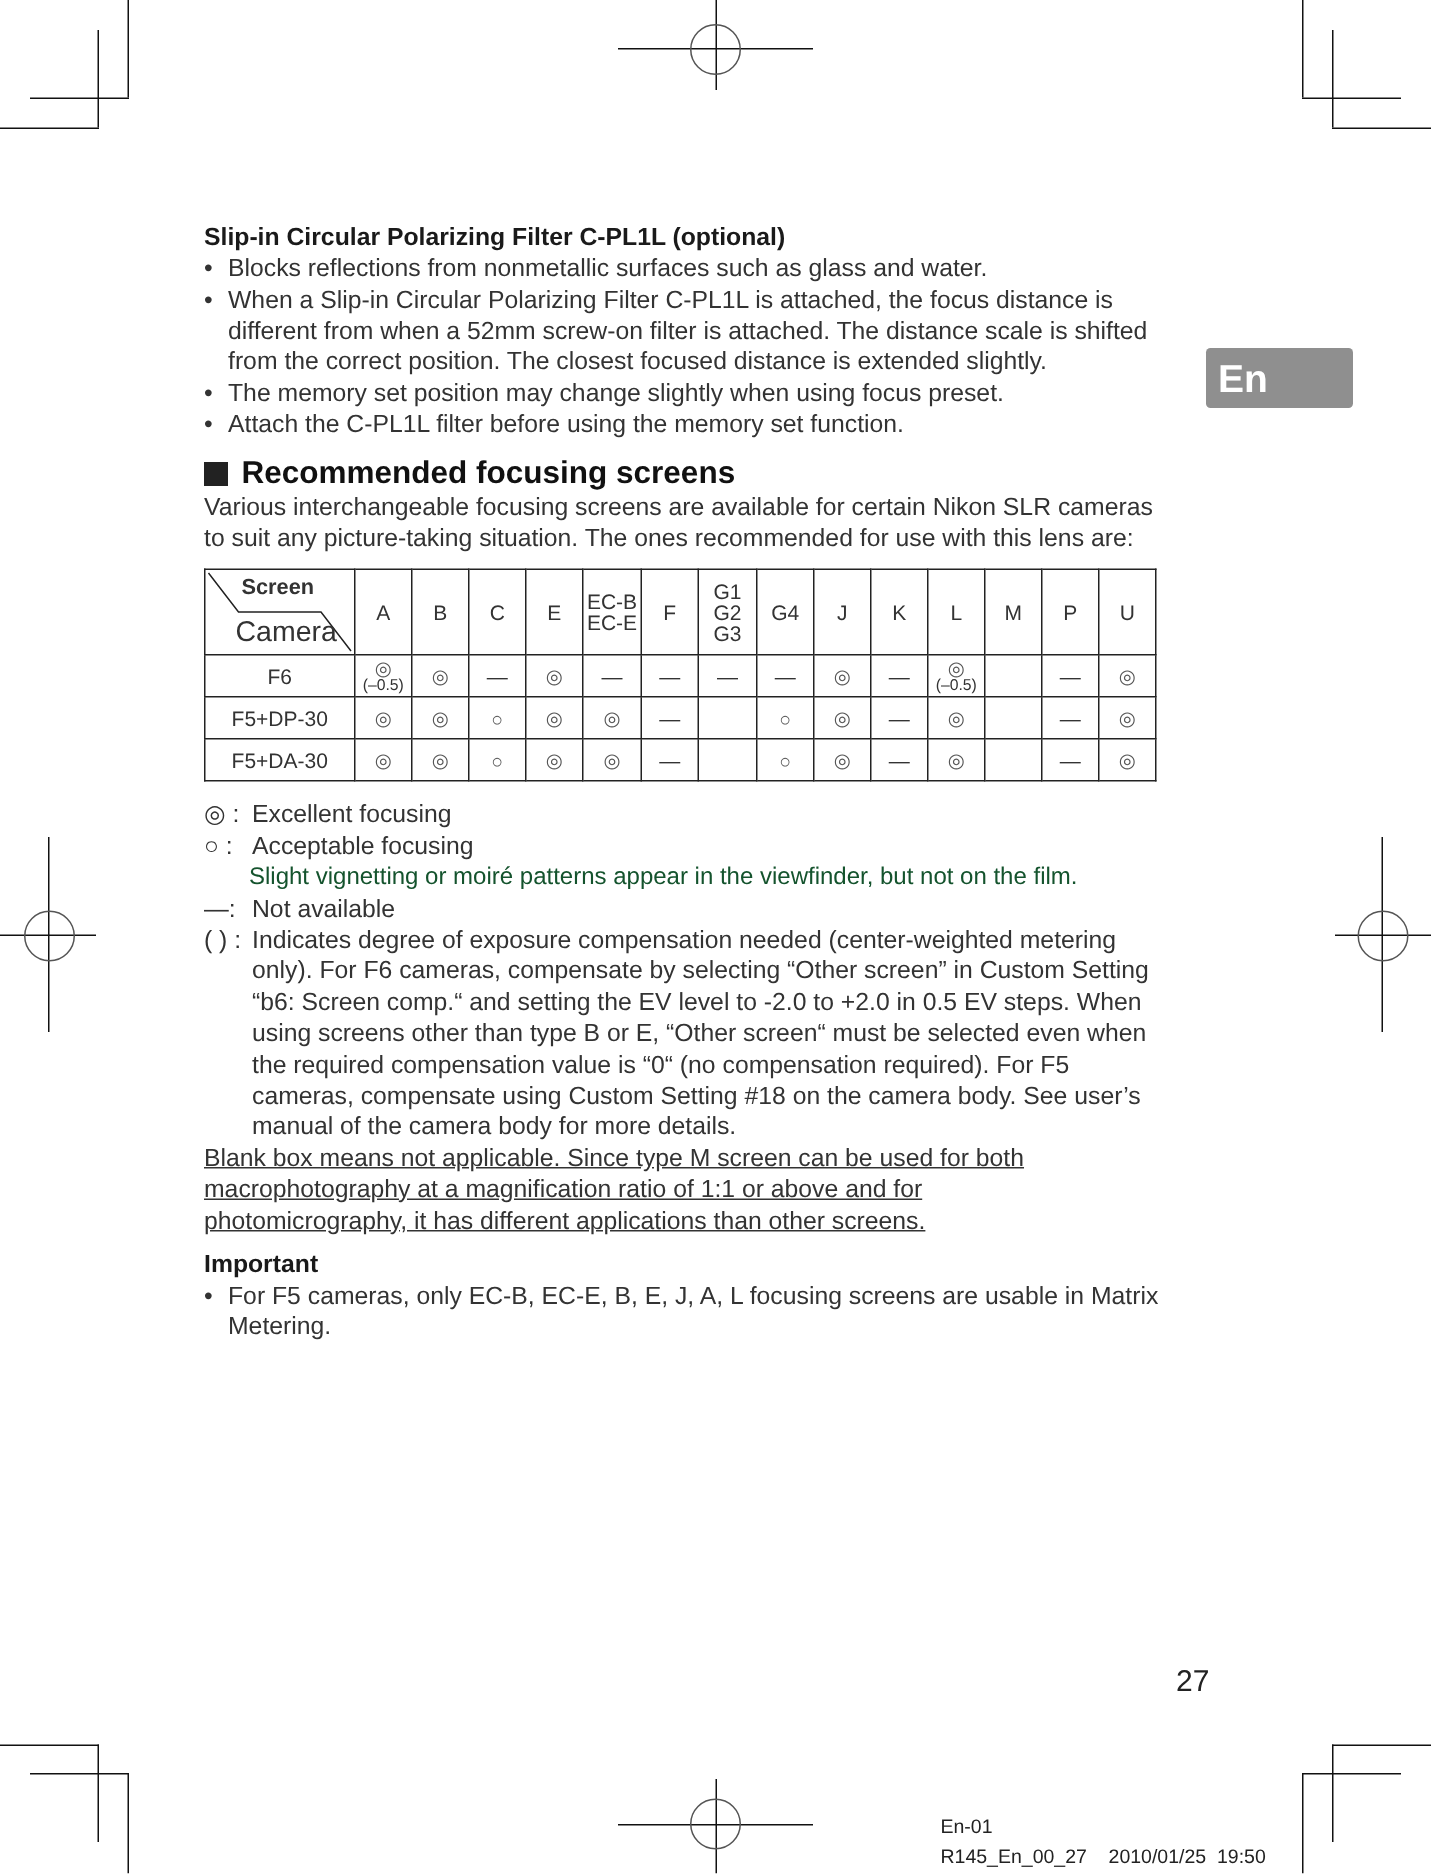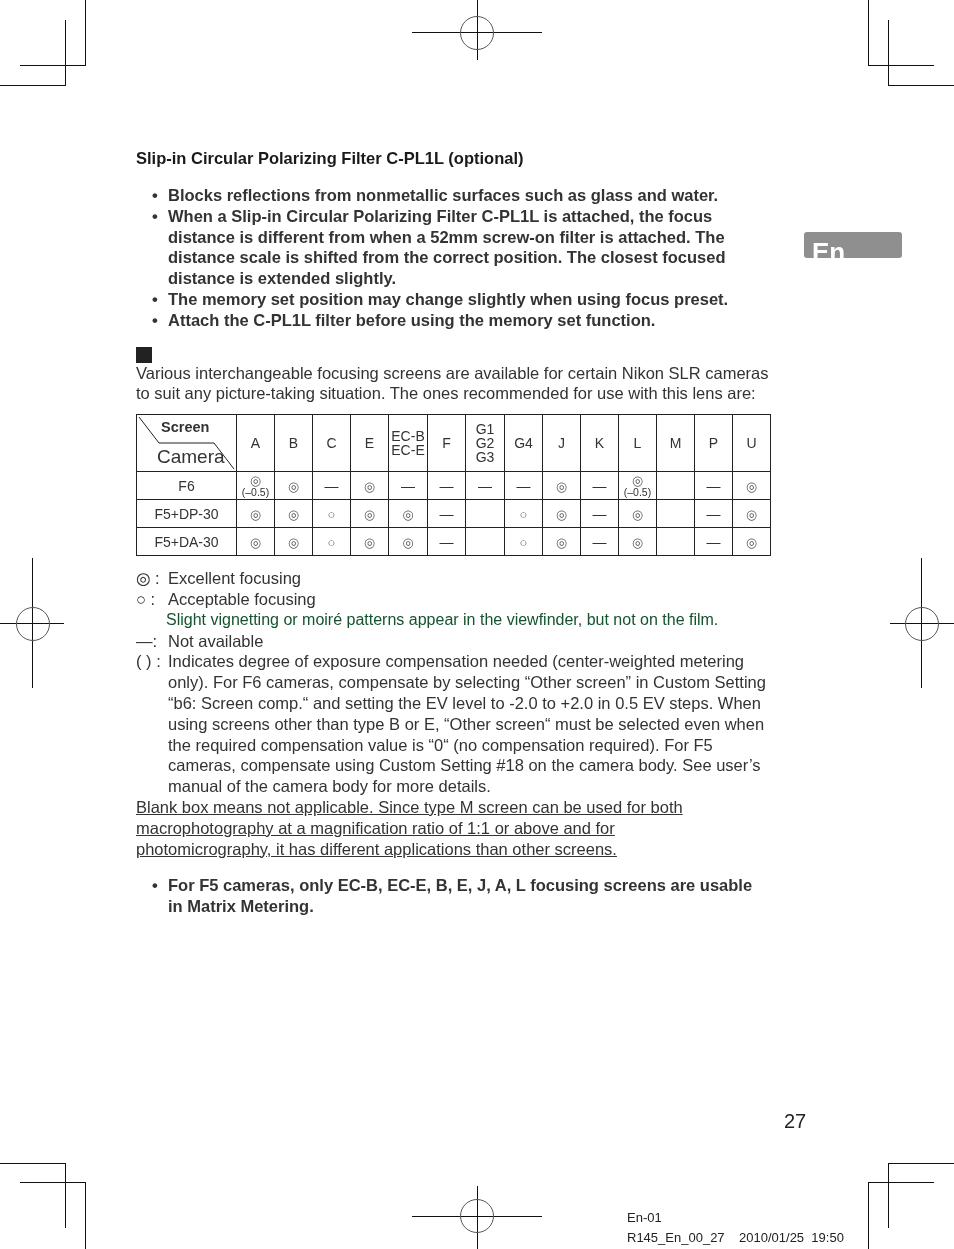--- a/index.html
+++ b/index.html
@@ -4,21 +4,21 @@
 <style>
   html, body { margin:0; padding:0; background:#fff; }
   body { width:954px; height:1249px; position:relative; overflow:hidden;
          font-family:"Liberation Sans", "DejaVu Sans", sans-serif; color:#222; }
   .line { position:absolute; background:#111; }
   .circle { position:absolute; border:1px solid #555; border-radius:50%; }
 
   .content { position:absolute; left:136px; top:148px; width:640px; }
   .h-sub { font-weight:bold; font-size:16.5px; margin:0; line-height:21px; color:#1a1a1a; }
   .p { font-size:16.5px; line-height:20.8px; margin:0; color:#333; font-weight:300; }
-  ul.bul { list-style:none; margin:16px; padding:0;font-weight:bold; }
+  ul.bul { list-style:none; margin:0; padding:0; }
   ul.bul li { position:relative; padding-left:16px; font-size:16.5px; line-height:20.8px; color:#333; }
   ul.bul li::before { content:"•"; position:absolute; left:0; top:0; }
   .h-main { font-size:21px; font-weight:bold; margin:10px 0 0 0; line-height:24px; color:#111; display:flex; align-items:center; }
   .h-main .sq { display:inline-block; width:16px; height:16px; background:#222; margin-right:9px; }
 
   table.scr { border-collapse:collapse; margin-top:10px; font-size:14px; color:#333; }
   table.scr td, table.scr th { border:1px solid #222; text-align:center; padding:0; font-weight:normal; }
   table.scr th { height:56px; }
   table.scr td { height:27px; }
   td.cam, th.corner { width:97px; }
@@ -29,21 +29,21 @@
   .sub { display:block; font-size:10.5px; line-height:11px; color:#333; }
   .hdr-multi { line-height:14px; font-size:14px;text-align:center; }
 
   .legend { margin-top:12px; }
   .legend .row { display:flex; font-size:16.5px; line-height:20.8px; color:#333; }
   .legend .k { width:32px; white-space:nowrap; }
   .legend .v { flex:1; }
   .legend .note { padding-left:30px; font-size:16px; line-height:20.8px; color:#14532d; }
   .important { margin-top:8px; }
 
-  .en-tab { position:absolute; left:804px; top:232px; width:98px; height:26px; background:#8f8f8f; border-radius:3px;
+  .en-tab { position:absolute; left:804px; top:232px; width:98px; height:40px; background:#8f8f8f; border-radius:3px;
             color:#fff; font-weight:bold; font-size:26px; line-height:40px; padding-left:8px; box-sizing:border-box; }
   .pagenum { position:absolute; left:767px; top:1110px; font-size:20px; color:#222;margin-left:17px; }
   .footer { position:absolute; left:627px; top:1208px; font-size:13px; line-height:20px; color:#222; }
 </style>
 </head>
 <body>
 
 <div class="line" style="left:85px;top:0;width:1px;height:65px;"></div>
 <div class="line" style="left:20px;top:65px;width:66px;height:1px;"></div>
 <div class="line" style="left:65px;top:20px;width:1px;height:65px;"></div>
@@ -93,20 +93,21 @@
     <ul class="bul">
       <li>Blocks reflections from nonmetallic surfaces such as glass and water.</li>
       <li>When a Slip-in Circular Polarizing Filter C-PL1L is attached, the focus distance is different from when a 52mm screw-on filter is attached. The distance scale is shifted from the correct position. The closest focused distance is extended slightly.</li>
       <li>The memory set position may change slightly when using focus preset.</li>
       <li>Attach the C-PL1L filter before using the memory set function.</li>
     </ul>
   </div>
 
   <h2 class="h-main">
     <span class="sq"></span>
+    <span>Recommended focusing screens</span>
   </h2>
   <p class="p">Various interchangeable focusing screens are available for certain Nikon SLR cameras to suit any picture-taking situation. The ones recommended for use with this lens are:</p>
 
   <table class="scr">
     <thead>
       <tr id="hdr-row">
         <th class="corner">
           <div class="diag">
             <svg width="99" height="56" style="position:absolute;left:0;top:0">
               <polyline points="2,2 22,28 77,28 97,54" fill="none" stroke="#222" stroke-width="1"></polyline>
@@ -219,20 +220,21 @@
     </div>
     <div class="row">
       <span class="k">( ) :</span>
       <span class="v">Indicates degree of exposure compensation needed (center-weighted metering only). For F6 cameras, compensate by selecting “Other screen” in Custom Setting “b6: Screen comp.“ and setting the EV level to -2.0 to +2.0 in 0.5 EV steps. When using screens other than type B or E, “Other screen“ must be selected even when the required compensation value is “0“ (no compensation required). For F5 cameras, compensate using Custom Setting #18 on the camera body. See user’s manual of the camera body for more details.</span>
     </div>
   </div>
 
   <p class="p" style="margin-top:0;width:580px;text-decoration:underline;">Blank box means not applicable. Since type M screen can be used for both macrophotography at a magnification ratio of 1:1 or above and for photomicrography, it has different applications than other screens.</p>
 
   <div class="important">
+    <h3 class="h-sub">Important</h3>
     <ul class="bul">
       <li>For F5 cameras, only EC-B, EC-E, B, E, J, A, L focusing screens are usable in Matrix Metering.</li>
     </ul>
   </div>
 </div>
 
 <div class="pagenum">27</div>
 <div class="footer">
   <div>En-01</div>
   <div style="white-space:pre;">R145_En_00_27    2010/01/25  19:50</div>

